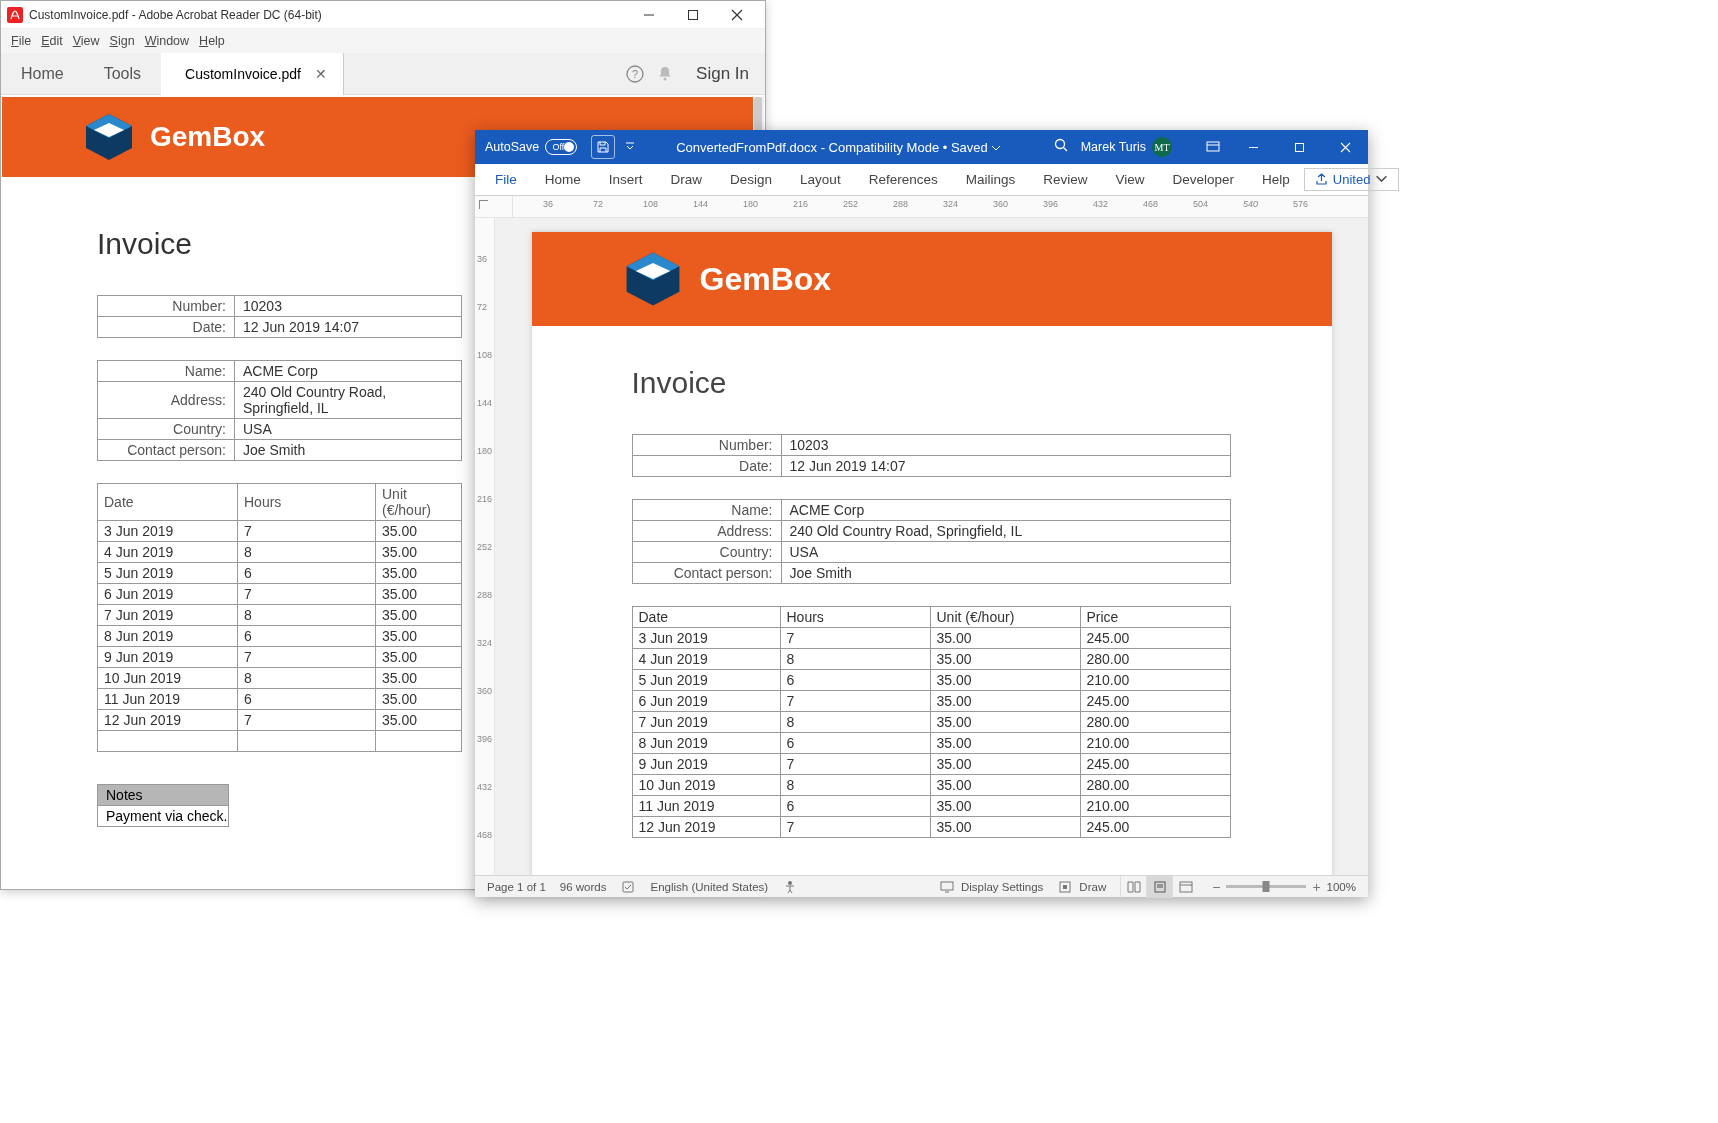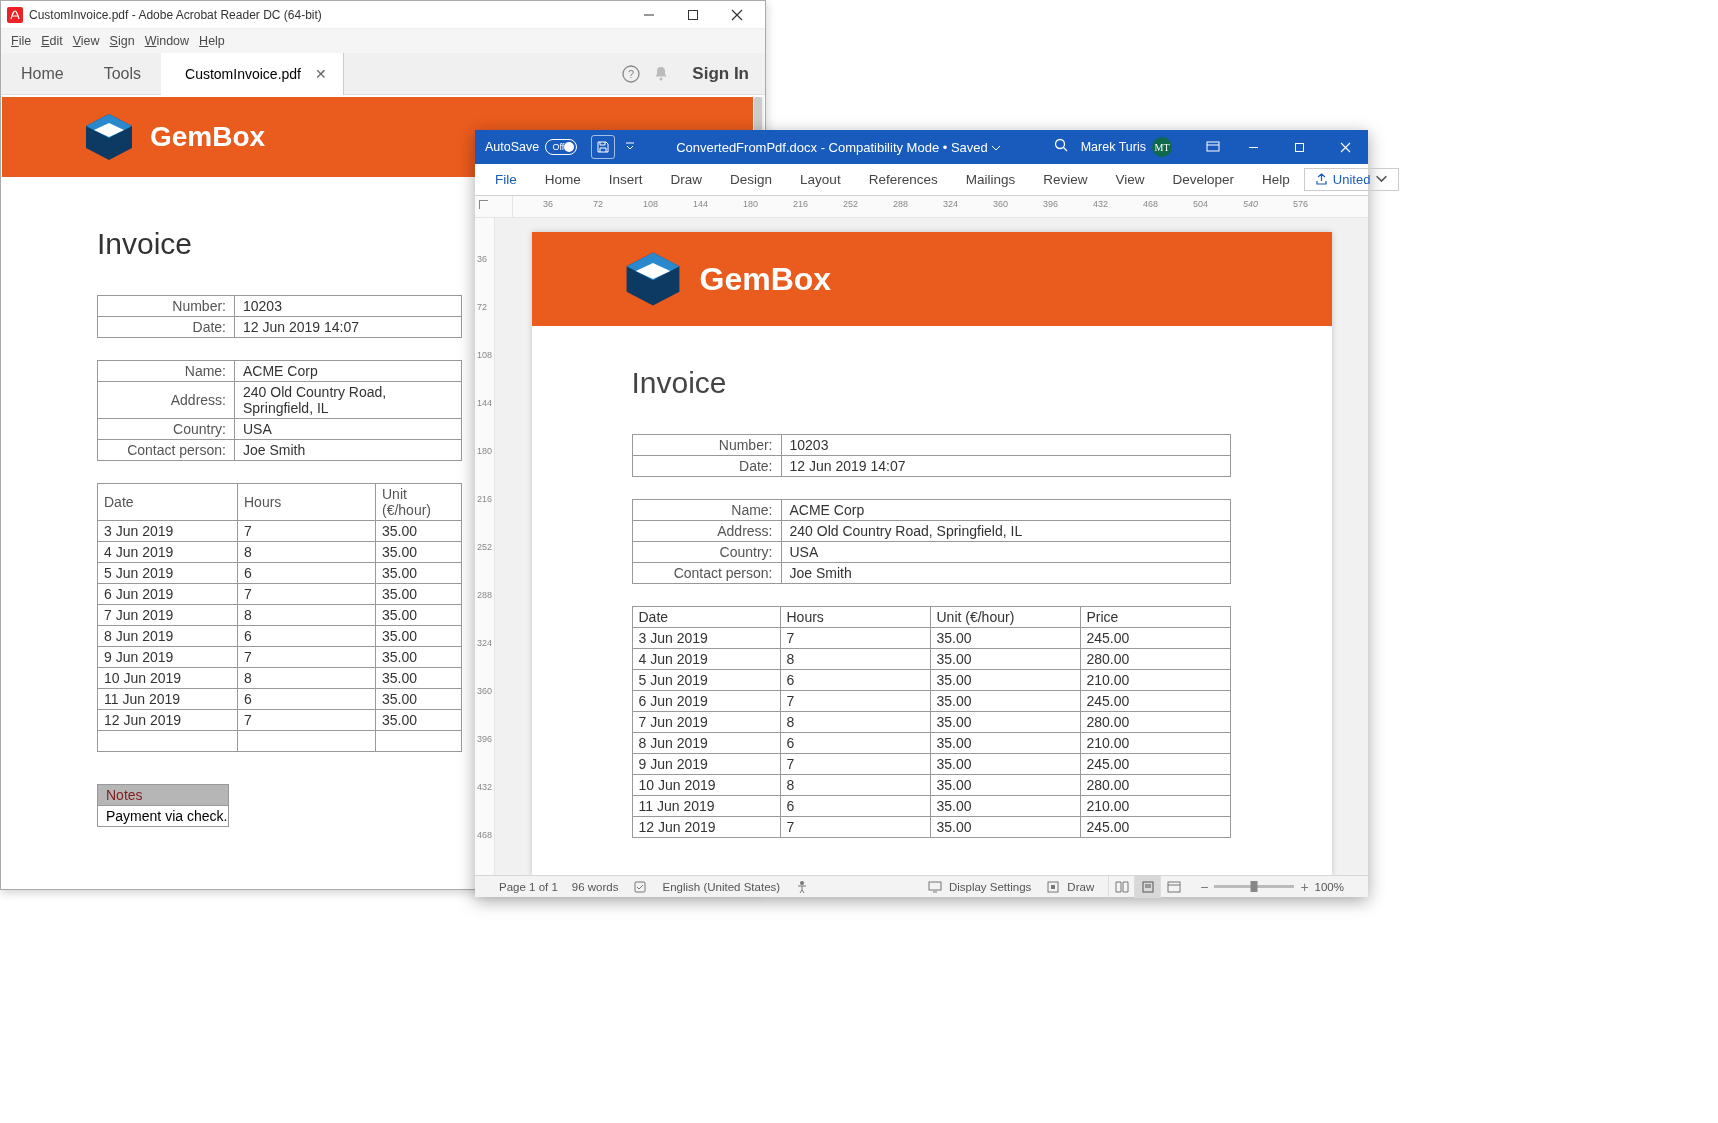--- a/index.html
+++ b/index.html
@@ -19,21 +19,21 @@
 .ac-menubar span { padding:2px 4px; cursor:default; }
 .ac-menubar span:first-letter { text-decoration:underline; }
 
 .ac-toolbar { height:42px; background:#f0f0f0; border-bottom:1px solid #ddd; display:flex; align-items:center; }
 .ac-toolbar-item { padding:0 20px; font-size:16px; color:#555; height:42px; display:flex; align-items:center; }
 .ac-tab { background:#fff; padding:0 16px 0 24px; font-size:14px; display:flex; align-items:center; gap:14px; height:42px; border-right:1px solid #ccc;}
 .ac-tab-close{font-size:14px;color:#666;}
 .ac-spacer { flex:1; }
 .ac-tbtn { width:30px; display:flex; justify-content:center; color:#999; }
 .ac-tbtn svg{width:20px;height:20px;}
-.ac-signin { padding:0 16px; font-size:17px; color:#444; font-weight:700; }
+.ac-signin { padding:0 16px; font-size:17px; color:#444; font-weight:400; }
 
 .ac-doc { position:absolute; left:1px; top:96px; right:12px; bottom:1px; background:#fff; overflow:hidden; }
 .ac-scrollbar{position:absolute; right:1px; top:96px; width:12px; bottom:1px; background:#f0f0f0;}
 .ac-thumb{position:absolute; left:2px; top:0; width:8px; height:60%; background:#ccc; border-radius:2px;}
 
 .gembox-banner { background:#ea5b1e; height:80px; display:flex; align-items:center; padding-left:80px; gap:14px; }
 .gembox-logo{width:54px;height:54px;}
 .gembox-text{color:#fff;font-size:28px;font-weight:600;}
 
 .invoice-body { padding:50px 0 0 95px; }
@@ -41,21 +41,21 @@
 .inv-table { border-collapse:collapse; font-size:14px; color:#333; margin-bottom:22px; }
 .inv-table td { border:1px solid #999; padding:2px 8px; height:19px; }
 .inv-table .lbl { width:137px; text-align:right; color:#555; }
 .inv-table .val { width:227px; }
 
 .wide-table { border-collapse:collapse; font-size:14px; color:#333; margin-top:8px; }
 .wide-table td{ border:1px solid #999; padding:2px 6px; height:19px; }
 .wt-c1{width:140px;} .wt-c2{width:138px;} .wt-c3{width:86px;text-align:left;}
 .wide-table tr.hdr td{color:#555;}
 
-.notes-hdr{margin-top:32px; width:132px; background:#b6b6b6; color:#7f1d1d; padding:2px 8px; font-size:14px; border:1px solid #999; border-bottom:none;}
+.notes-hdr{margin-top:32px; width:132px; background:#b6b6b6; color:#000000; padding:2px 8px; font-size:14px; border:1px solid #999; border-bottom:none;}
 .notes-body{width:132px; border:1px solid #999; padding:2px 8px; font-size:14px; white-space:nowrap;}
 
 
 .word-window { position:absolute; left:475px; top:130px; width:893px; height:767px; background:#fff; box-shadow:0 4px 16px rgba(0,0,0,.35); }
 
 .wd-titlebar { height:34px; background:#195abd; display:flex; align-items:center; padding:0 0 0 10px; font-size:12.5px; color:#fff; }
 .wd-autosave{display:flex;align-items:center;gap:6px;text-align:right;}
 .wd-toggle{width:32px;height:16px;border:1px solid #fff;border-radius:8px;display:flex;align-items:center;padding:0 2px;justify-content:flex-end;}
 .wd-toggle-knob{width:10px;height:10px;background:#fff;border-radius:50%;}
 .wd-toggle-lbl{font-size:9px;}
@@ -98,21 +98,21 @@
 .wd-table1 td{border:1px solid #999;padding:2px 8px;height:20px;}
 .wd-table1 .lbl{width:149px;text-align:right;color:#555;}
 .wd-table1 .val{width:449px;}
 
 .wd-table2{border-collapse:collapse;font-size:14px;color:#333;margin-top:8px;}
 .wd-table2 td{border:1px solid #999;padding:2px 6px;height:20px;}
 .wd-table2 .c1{width:148px;}.wd-table2 .c2{width:150px;}.wd-table2 .c3{width:150px;}.wd-table2 .c4{width:150px;}
 .wd-total-row .tlbl{text-align:right;color:#ea5b1e;font-weight:bold;font-size:17px;}
 .wd-total-row .tval{color:#ea5b1e;font-weight:bold;font-size:17px;}
 
-.wd-statusbar{position:absolute;left:0;bottom:0;right:0;height:22px;background:#f3f3f3;border-top:1px solid #d6d6d6;display:flex;align-items:center;font-size:11.5px;color:#555;padding:0 24px;gap:14px;}
+.wd-statusbar{position:absolute;left:0;bottom:0;right:0;height:22px;background:#f3f3f3;border-top:1px solid #d6d6d6;display:flex;align-items:center;font-size:11.5px;color:#555;padding:0 12px;gap:14px;}
 .wd-sb-group{display:flex;align-items:center;gap:6px;}
 .wd-sb-spacer{flex:1;}
 .wd-sb-icon{width:16px;height:16px;}
 .wd-viewbtns{display:flex;gap:0;}
 .wd-viewbtn{width:26px;height:22px;display:flex;align-items:center;justify-content:center;border-left:1px solid #ddd;}
 .wd-viewbtn.active{background:#d8d8d8;}
 .wd-zoom{display:flex;align-items:center;gap:6px;}
 .wd-slider{width:80px;height:3px;background:#bbb;position:relative;}
 .wd-slider::after{content:'';position:absolute;left:50%;top:-4px;width:7px;height:11px;background:#888;transform:translateX(-50%);}
 </style>

